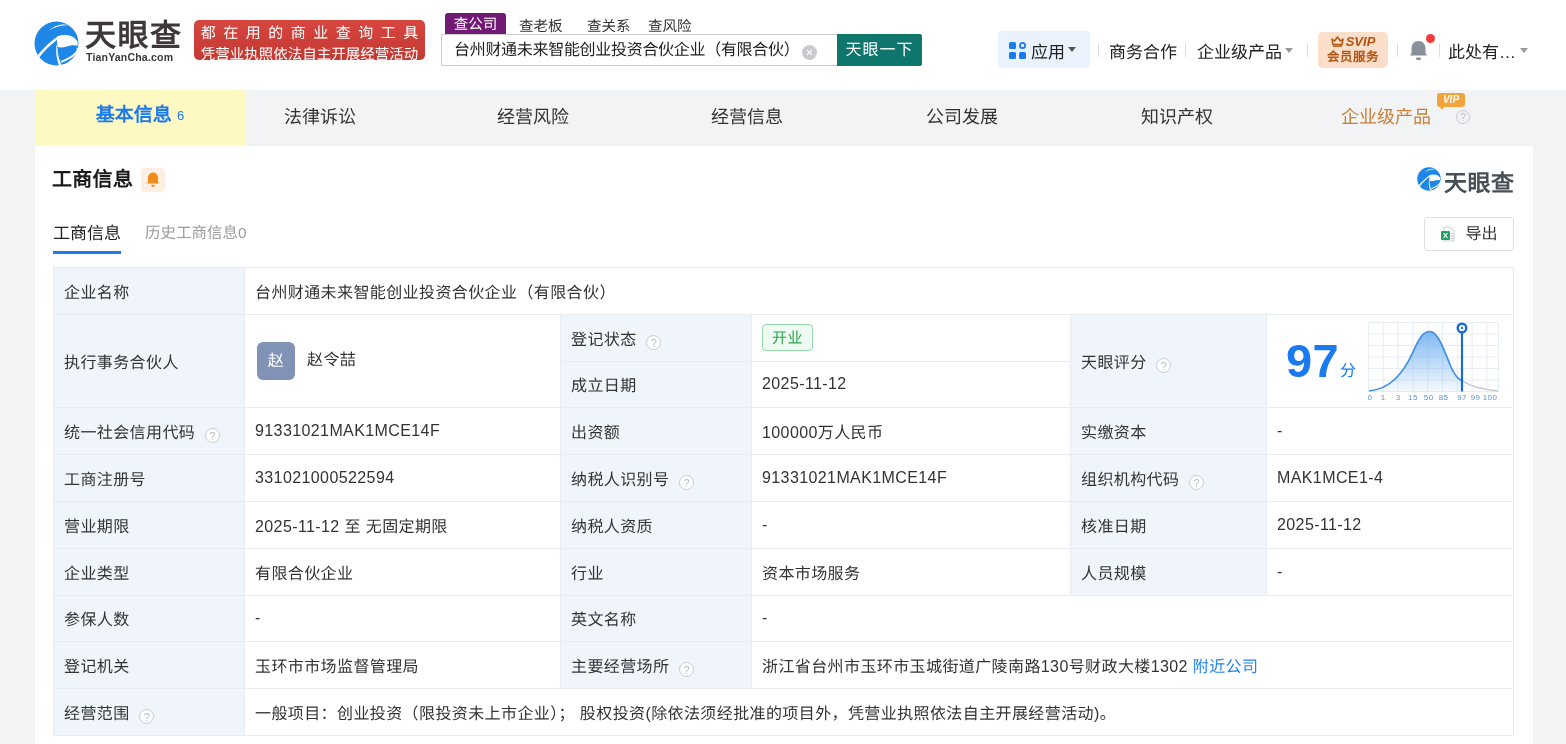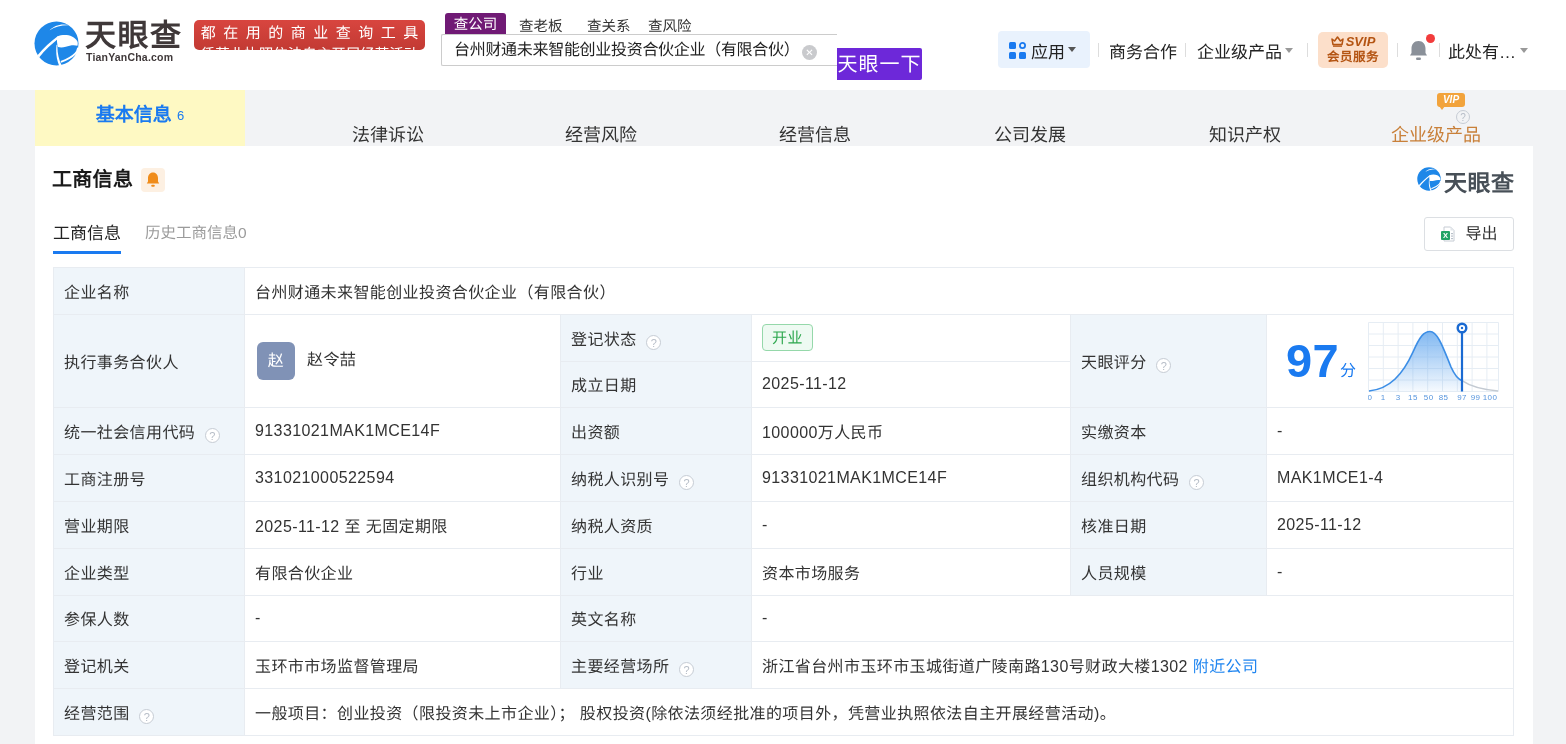--- a/index.html
+++ b/index.html
@@ -5,45 +5,45 @@
 <style>
 * { margin:0; padding:0; box-sizing:border-box; }
 html,body { width:1566px; height:744px; }
 body { font-family:"Liberation Sans",sans-serif; background:#f2f3f5; position:relative; overflow:hidden; color:#333; }
 .abs { position:absolute; }
 
 
 .header { position:absolute; left:0; top:0; width:1566px; height:90px; background:#fff; }
 .logo-cn { position:absolute; left:85px; top:19px; font-size:31px; font-weight:bold; color:#3f3839; letter-spacing:1.5px; line-height:34px; }
 .logo-en { position:absolute; left:86px; top:51px; font-size:10.5px; font-weight:bold; color:#3f3839; letter-spacing:0.2px; }
-.redbadge { position:absolute; left:194px; top:20px; width:231px; height:30px; background:linear-gradient(180deg,#d8453f,#c23a33); border-radius:5px; color:#fff; text-align:center; padding-top:3px; }
+.redbadge { position:absolute; left:194px; top:20px; width:231px; height:40px; background:linear-gradient(180deg,#d8453f,#c23a33); border-radius:5px; color:#fff; text-align:center; padding-top:3px; }
 .redbadge .l1 { font-size:15px; letter-spacing:7.5px; line-height:20.5px; white-space:nowrap; margin-right:-7.5px; }
 .redbadge .l2 { font-size:14.5px; letter-spacing:0px; line-height:20.5px; white-space:nowrap; }
 
 .stab { position:absolute; top:14px; font-size:14.5px; color:#333; }
 .stab-active { position:absolute; left:445px; top:13px; width:61px; height:26px; background:#701a75; border-radius:3px 3px 0 0; color:#fff; font-size:14.5px; text-align:center; line-height:22px; }
 .searchbox { position:absolute; left:441px; top:34px; width:396px; height:32px; background:#fff; border:1px solid #ccc; border-right:none; border-radius:2px 0 0 2px; font-size:16px; letter-spacing:-0.3px; color:#222; line-height:30px; padding-left:12px; white-space:nowrap; }
 .clearbtn { position:absolute; left:802px; top:45px; width:15px; height:15px; background:#c9cacd; border-radius:50%; color:#fff; font-size:10px; line-height:15px; text-align:center; }
-.gobtn { position:absolute; left:837px; top:48px; width:85px; height:32px; background:#6d28d9; border-radius:0 2px 2px 0; color:#fff; font-size:20px; text-align:center; line-height:32px; letter-spacing:1px; }
+.gobtn { position:absolute; left:837px; top:34px; width:85px; height:32px; background:#0f766e; border-radius:0 2px 2px 0; color:#fff; font-size:16px; text-align:center; line-height:32px; letter-spacing:1px; }
 
 .appbox { position:absolute; left:998px; top:31px; width:92px; height:37px; background:#e9f2fd; border-radius:4px; }
 .navtxt { position:absolute; top:38px; font-size:17px; color:#222; white-space:nowrap; }
 .navdiv { position:absolute; top:43px; width:1px; height:14px; background:#ddd; }
 .caret { position:absolute; width:0; height:0; border-left:4.5px solid transparent; border-right:4.5px solid transparent; border-top:5.5px solid #555; }
 .caret.gray { border-top-color:#999; }
 .svip { position:absolute; left:1318px; top:32px; width:70px; height:36px; background:#fcdfca; border-radius:5px; color:#b45412; text-align:center; padding-top:2px; }
 .svip .s1 { font-size:13px; font-weight:bold; font-style:italic; line-height:16px; }
 .svip .s2 { font-size:12.5px; font-weight:bold; line-height:15px; letter-spacing:0.5px; }
 .reddot { position:absolute; left:1426px; top:34px; width:9px; height:9px; background:#f23c3c; border-radius:50%; }
 
 
 .tabbar { position:absolute; left:0; top:90px; width:1566px; height:56px; background:#f2f3f5; }
 .tab-active { position:absolute; left:35px; top:90px; width:210px; height:56px; background:#fef9c3; text-align:center; line-height:50px; font-size:19px; font-weight:bold; color:#1a7af0; }
 .tab-active sup { font-weight:normal; font-size:13px; color:#1a7af0; vertical-align:1px; }
-.mtab { position:absolute; top:108px; height:56px; line-height:54px; font-size:18px; color:#333; width:140px; text-align:right; margin-left:-70px; }
+.mtab { position:absolute; top:90px; height:56px; line-height:54px; font-size:18px; color:#333; width:140px; text-align:left; margin-left:-70px; }
 
 
 .content { position:absolute; left:35px; top:146px; width:1498px; height:598px; background:#fff; }
 .sec-title { position:absolute; left:17px; top:17px; font-size:20px; font-weight:bold; color:#1a1a1a; letter-spacing:0.3px; }
 .bellbadge { position:absolute; left:106px; top:22px; width:24px; height:24px; background:#fdf0e2; border-radius:4px; text-align:center; }
 .subtab1 { position:absolute; left:18px; top:73px; font-size:17px; color:#222; }
 .subtab2 { position:absolute; left:110px; top:74px; font-size:15.5px; color:#9b9b9b;text-align:center; }
 .subline { position:absolute; left:18px; top:104.5px; width:68px; height:3.5px; background:#1a7af0; }
 .exportbtn { position:absolute; left:1389px; top:71px; width:90px; height:34px; border:1px solid #dcdfe3; border-radius:3px; background:#fff; font-size:16px; color:#333; text-align:center; line-height:32px; }
 

